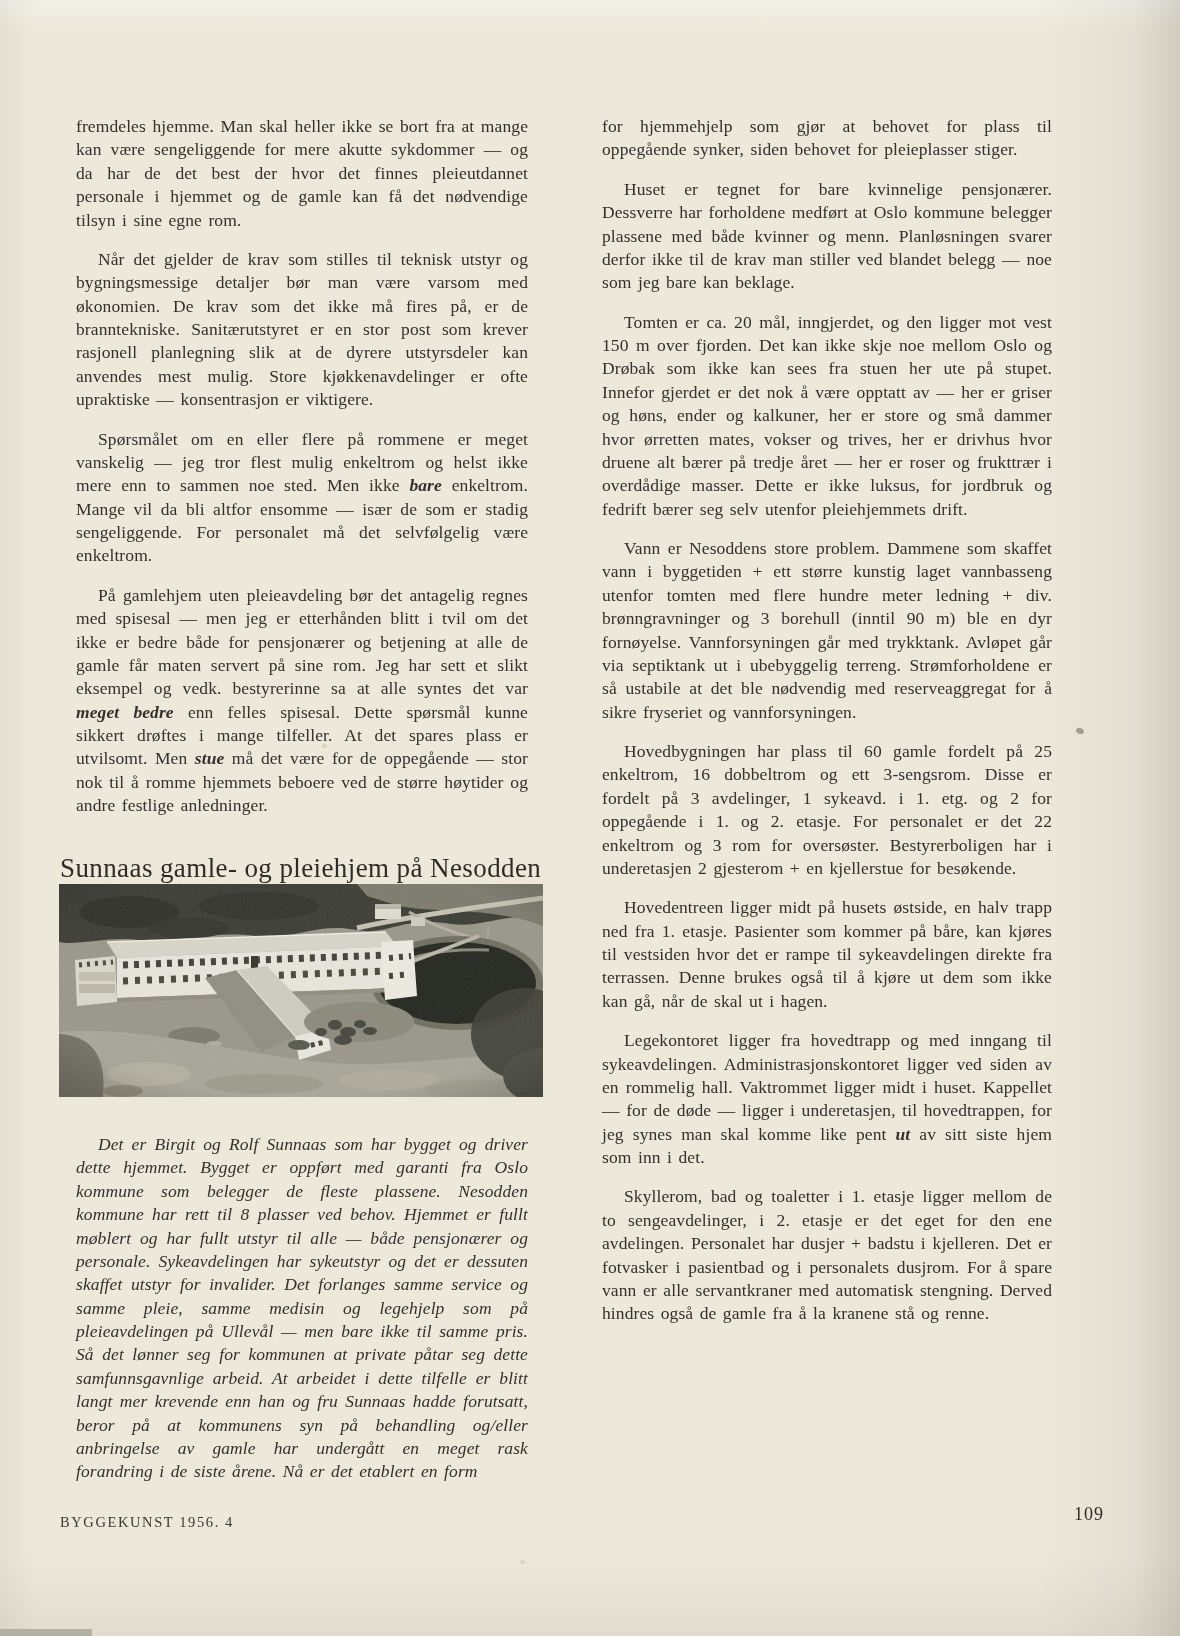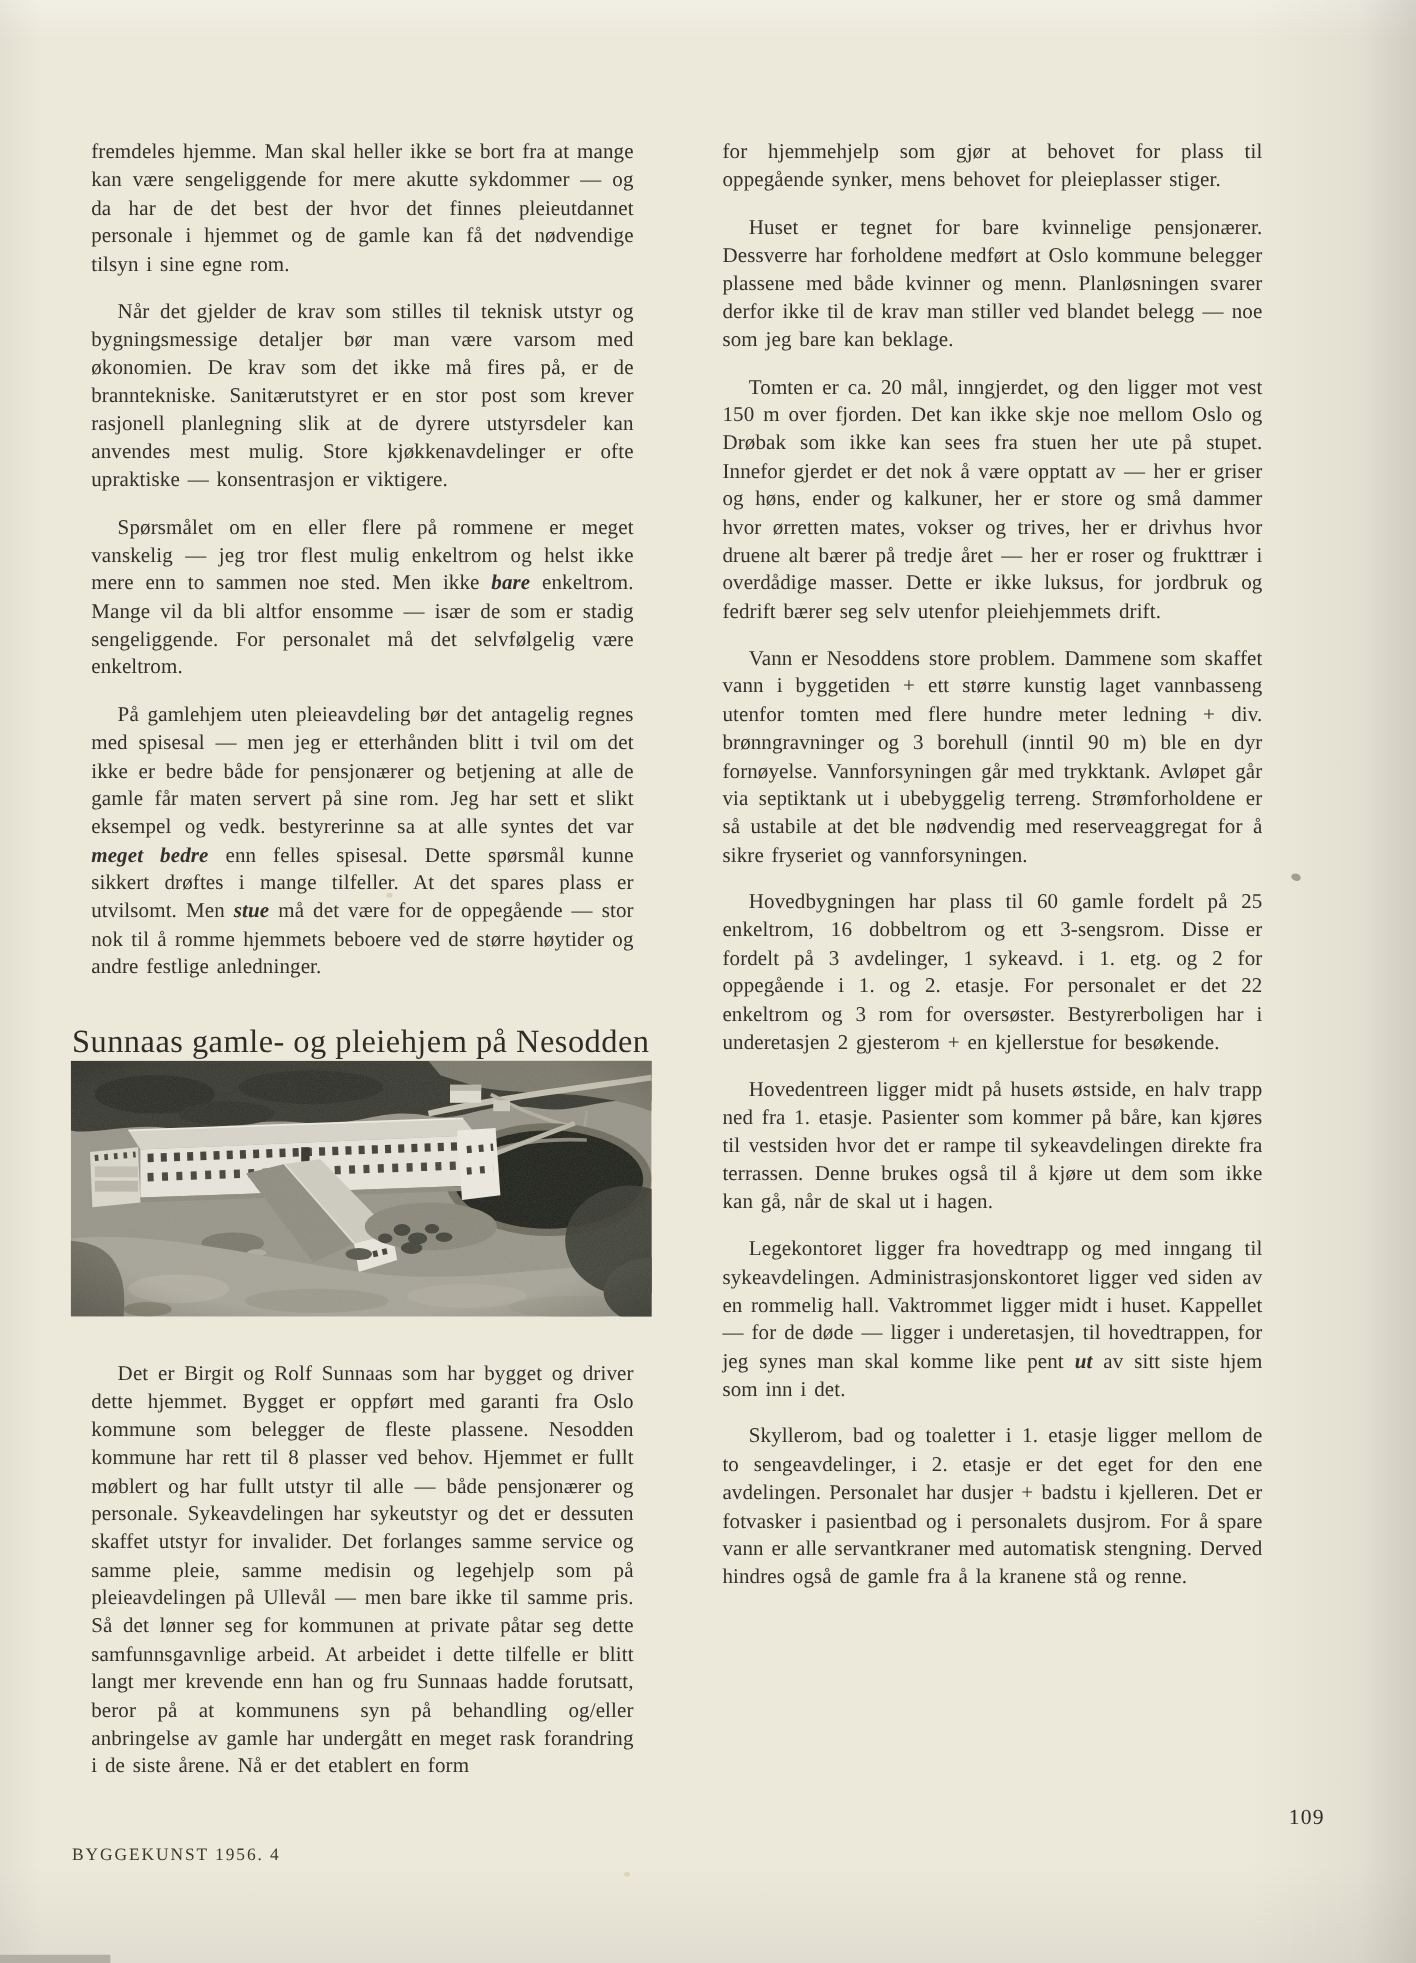--- a/index.html
+++ b/index.html
@@ -31,21 +31,21 @@
     position:absolute;left:60px;top:835px;width:520px;
     font-size:27px;font-weight:400;letter-spacing:0.4px;
     color:#2e2c27;white-space:nowrap;
   }
   .photo{
     position:absolute;left:59px;top:884px;width:484px;height:213px;
     display:block;
   }
   .footer-left{
     position:absolute;left:60px;top:1514px;
-    font-size:14.5px;letter-spacing:1.6px;color:#3b3930;margin-top:24px;
+    font-size:14.5px;letter-spacing:1.6px;color:#3b3930;
   }
   .pagenum{
     position:absolute;left:1074px;top:1504px;
     font-size:18px;color:#2e2c27;letter-spacing:1px;
   }
   .speck{position:absolute;border-radius:50%;}
   .edge-strip{
     position:absolute;left:0;top:1629px;width:92px;height:7px;
     background:#b2afa4;
   }
@@ -148,26 +148,26 @@
     <path d="M0,150 C30,152 48,168 44,213 L0,213 Z" fill="#716f63"></path>
     <ellipse cx="64" cy="207" rx="20" ry="6" fill="#84816f" opacity="0.8"></ellipse>
 
     <ellipse cx="466" cy="150" rx="54" ry="46" fill="#3b3c33" opacity="0.92"></ellipse>
     <ellipse cx="484" cy="192" rx="40" ry="28" fill="#4b4c42"></ellipse>
 
     <rect width="484" height="213" filter="url(#grain)" opacity="0.55"></rect>
     <rect width="484" height="213" fill="url(#vig)"></rect>
   </svg>
 
-  <div class="coltext" style="left:60px;top:1117px;width:484px;">
+  <div class="coltext" style="left:60px;top:1117px;width:484px;font-style:italic;">
       <p class="para indent"><span>Det er Birgit og Rolf Sunnaas som har bygget og driver dette hjemmet. Bygget er oppført med garanti fra Oslo kommune som belegger de fleste plassene. Nesodden kommune har rett til 8 plasser ved behov. Hjemmet er fullt møblert og har fullt utstyr til alle — både pensjonærer og personale. Sykeavdelingen har sykeutstyr og det er dessuten skaffet utstyr for invalider. Det forlanges samme service og samme pleie, samme medisin og legehjelp som på pleieavdelingen på Ullevål — men bare ikke til samme pris. Så det lønner seg for kommunen at private påtar seg dette samfunnsgavnlige arbeid. At arbeidet i dette tilfelle er blitt langt mer krevende enn han og fru Sunnaas hadde forutsatt, beror på at kommunens syn på behandling og/eller anbringelse av gamle har undergått en meget rask forandring i de siste årene. Nå er det etablert en form</span></p>
     </div>
 
   <div class="coltext" style="left:586px;top:99px;width:482px;">
-      <p class="para"><span>for hjemmehjelp som gjør at behovet for plass til oppegående synker, mens behovet for pleieplasser stiger.</span></p>
+      <p class="para"><span>for hjemmehjelp som gjør at behovet for plass til oppegående synker, siden behovet for pleieplasser stiger.</span></p>
       <p class="para indent"><span>Huset er tegnet for bare kvinnelige pensjonærer. Dessverre har forholdene medført at Oslo kommune belegger plassene med både kvinner og menn. Planløsningen svarer derfor ikke til de krav man stiller ved blandet belegg — noe som jeg bare kan beklage.</span></p>
       <p class="para indent"><span>Tomten er ca. 20 mål, inngjerdet, og den ligger mot vest 150 m over fjorden. Det kan ikke skje noe mellom Oslo og Drøbak som ikke kan sees fra stuen her ute på stupet. Innefor gjerdet er det nok å være opptatt av — her er griser og høns, ender og kalkuner, her er store og små dammer hvor ørretten mates, vokser og trives, her er drivhus hvor druene alt bærer på tredje året — her er roser og frukttrær i overdådige masser. Dette er ikke luksus, for jordbruk og fedrift bærer seg selv utenfor pleiehjemmets drift.</span></p>
       <p class="para indent"><span>Vann er Nesoddens store problem. Dammene som skaffet vann i byggetiden + ett større kunstig laget vannbasseng utenfor tomten med flere hundre meter ledning + div. brønngravninger og 3 borehull (inntil 90 m) ble en dyr fornøyelse. Vannforsyningen går med trykktank. Avløpet går via septiktank ut i ubebyggelig terreng. Strømforholdene er så ustabile at det ble nødvendig med reserveaggregat for å sikre fryseriet og vannforsyningen.</span></p>
       <p class="para indent"><span>Hovedbygningen har plass til 60 gamle fordelt på 25 enkeltrom, 16 dobbeltrom og ett 3-sengsrom. Disse er fordelt på 3 avdelinger, 1 sykeavd. i 1. etg. og 2 for oppegående i 1. og 2. etasje. For personalet er det 22 enkeltrom og 3 rom for oversøster. Bestyrerboligen har i underetasjen 2 gjesterom + en kjellerstue for besøkende.</span></p>
       <p class="para indent"><span>Hovedentreen ligger midt på husets østside, en halv trapp ned fra 1. etasje. Pasienter som kommer på båre, kan kjøres til vestsiden hvor det er rampe til sykeavdelingen direkte fra terrassen. Denne brukes også til å kjøre ut dem som ikke kan gå, når de skal ut i hagen.</span></p>
       <p class="para indent"><span>Legekontoret ligger fra hovedtrapp og med inngang til sykeavdelingen. Administrasjonskontoret ligger ved siden av en rommelig hall. Vaktrommet ligger midt i huset. Kappellet — for de døde — ligger i underetasjen, til hovedtrappen, for jeg synes man skal komme like pent </span><em>ut</em><span> av sitt siste hjem som inn i det.</span></p>
       <p class="para indent"><span>Skyllerom, bad og toaletter i 1. etasje ligger mellom de to sengeavdelinger, i 2. etasje er det eget for den ene avdelingen. Personalet har dusjer + badstu i kjelleren. Det er fotvasker i pasientbad og i personalets dusjrom. For å spare vann er alle servantkraner med automatisk stengning. Derved hindres også de gamle fra å la kranene stå og renne.</span></p>
     </div>
 
   <div class="footer-left">BYGGEKUNST 1956. 4</div>

